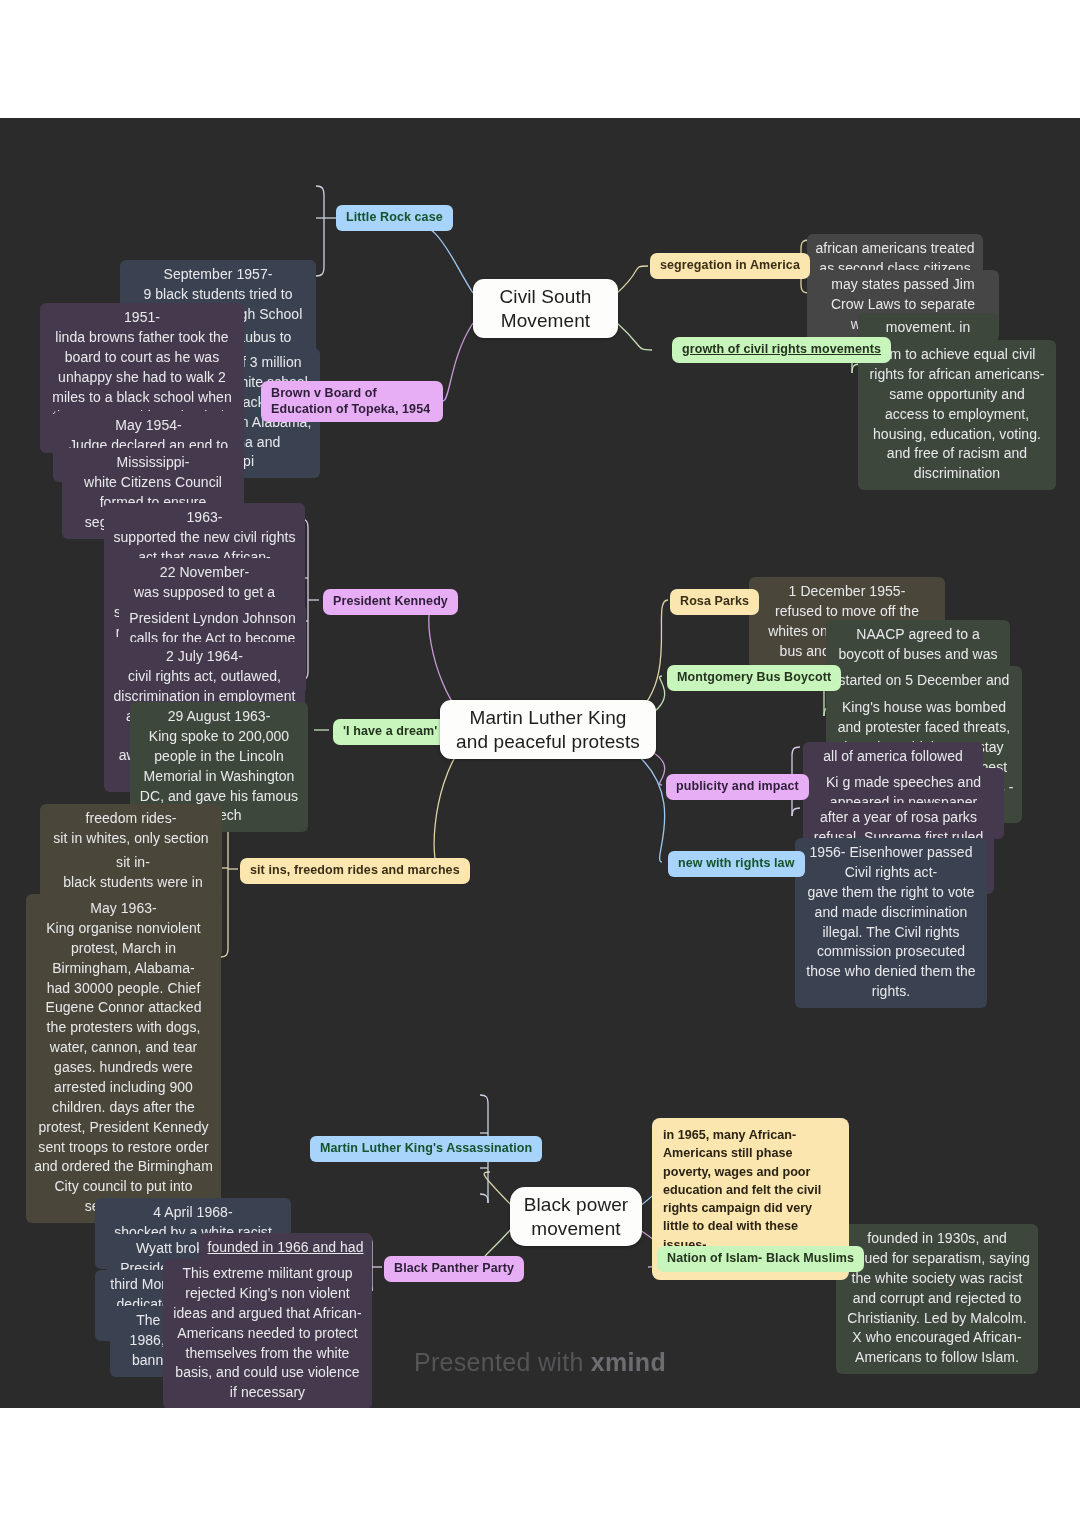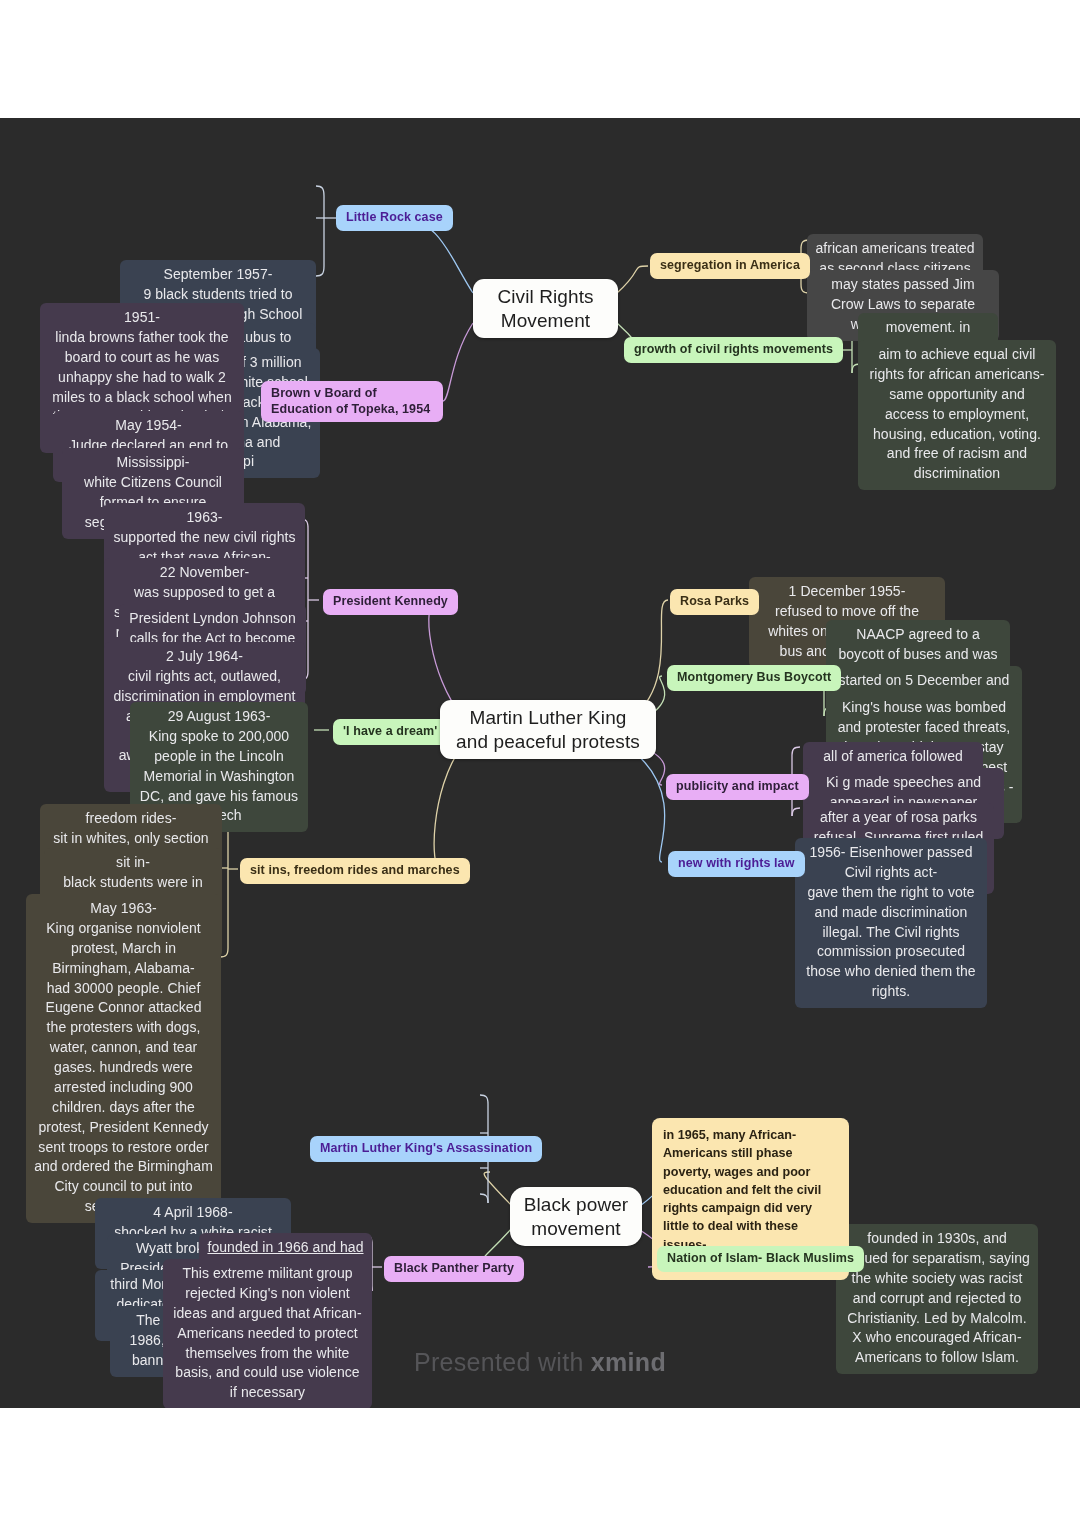--- a/index.html
+++ b/index.html
@@ -20,21 +20,21 @@
     position:absolute;box-sizing:border-box;
     border-radius:7px;
     padding:5px 10px;
     font-size:12.5px;font-weight:700;line-height:1.25;
     letter-spacing:.1px;
     white-space:nowrap;
     z-index:4;
   }
   .chip.wrap{white-space:normal;}
 
-  .c-blue  {background:#a8d3fb;color:#4c1d95;}
+  .c-blue  {background:#a8d3fb;color:#14532d;border-radius:6px;}
   .c-purple{background:#e8aef5;color:#2e1f38;}
   .c-green {background:#c8f5bb;color:#24331f;}
   .c-yellow{background:#fbe6b0;color:#3a2f16;}
 
   
   .root{
     position:absolute;box-sizing:border-box;
     background:#fdfdfb;color:#1e1e1e;
     border-radius:11px;
     display:flex;align-items:center;justify-content:center;
@@ -186,41 +186,41 @@
 
       <path d="M382,1149 L372,1149" stroke="#d9c8e4"></path>
       <path d="M372,1126 L372,1173" stroke="#d9c8e4"></path>
       <path d="M372,1126 C372,1119 370,1117 364,1117" stroke="#d9c8e4"></path>
       <path d="M372,1173 C372,1166 370,1164 364,1164" stroke="#d9c8e4"></path>
 
       <path d="M820,1139 L834,1139" stroke="#c3dfb5"></path>
     </g>
   </svg>
 
-  <div class="root" style="left:473px;top:161px;width:145px;height:59px;">Civil Rights Movement</div>
+  <div class="root" style="left:473px;top:161px;width:145px;height:59px;">Civil South Movement</div>
 
   <div class="chip c-blue" style="left:336px;top:87px;">Little Rock case</div>
   <div class="note n-blue" style="left:120px;top:142px;width:196px;">September 1957-
  9 black students tried to attend Central High School in Little Rock but were stopped by soldiers sent by Governor Oroville Faubus. Arkansas refused to desegregate the schools</div>
   <div class="note n-blue" style="left:143px;top:205px;width:173px;">they took Faubus to court and they won</div>
   <div class="note n-blue" style="left:120px;top:230px;width:200px;">however, 2500 of 3 million black went to a white school in 1960 and no blacks went to a white school in Alabama, South Carolina and Mississippi</div>
 
   <div class="chip c-purple wrap" style="left:261px;top:263px;width:182px;">Brown v Board of Education of Topeka, 1954</div>
   <div class="note n-purple" style="left:40px;top:185px;width:204px;">1951-
  linda browns father took the board to court as he was unhappy she had to walk 2 miles to a black school when there was a white school 1/2 a mile</div>
   <div class="note n-purple" style="left:53px;top:293px;width:191px;">May 1954-
  Judge declared an end to segregation in all school</div>
   <div class="note n-purple" style="left:62px;top:330px;width:182px;">Mississippi-
  white Citizens Council formed to ensure segregation remained</div>
 
   <div class="chip c-yellow" style="left:650px;top:135px;">segregation in America</div>
   <div class="note n-grey" style="left:807px;top:116px;width:176px;">african americans treated as second class citizens</div>
   <div class="note n-grey" style="left:807px;top:152px;width:192px;">may states passed Jim Crow Laws to separate white and blacks</div>
 
-  <div class="chip c-green" style="left:624px;top:219px;">growth of civil rights movements</div>
+  <div class="chip c-green" style="left:672px;top:219px;text-decoration:underline;">growth of civil rights movements</div>
   <div class="note n-green" style="left:858px;top:195px;width:140px;">movement. in 1940s to late 1960s</div>
   <div class="note n-green" style="left:858px;top:222px;width:198px;">aim to achieve equal civil rights for african americans-
  same opportunity and access to employment, housing, education, voting. and free of racism and discrimination</div>
 
   <div class="root" style="left:440px;top:582px;width:216px;height:59px;">Martin Luther King and peaceful protests</div>
 
   <div class="chip c-purple" style="left:323px;top:471px;">President Kennedy</div>
   <div class="note n-purple" style="left:104px;top:385px;width:201px;">1963-
  supported the new civil rights act that gave African-
 Americans full equality in housing and education</div>

